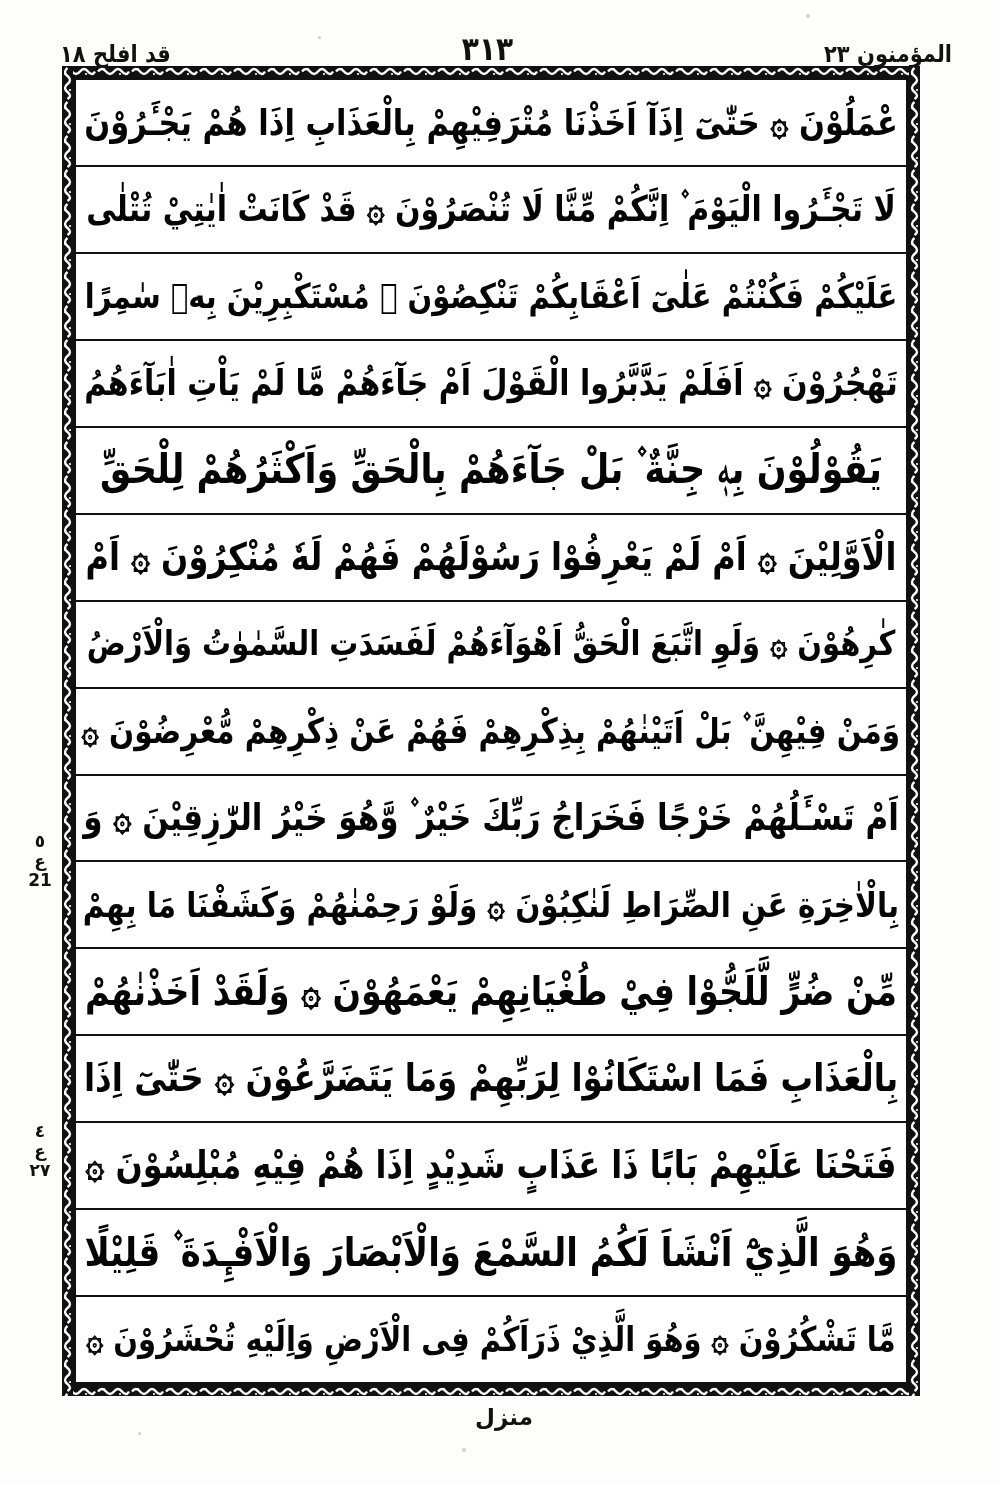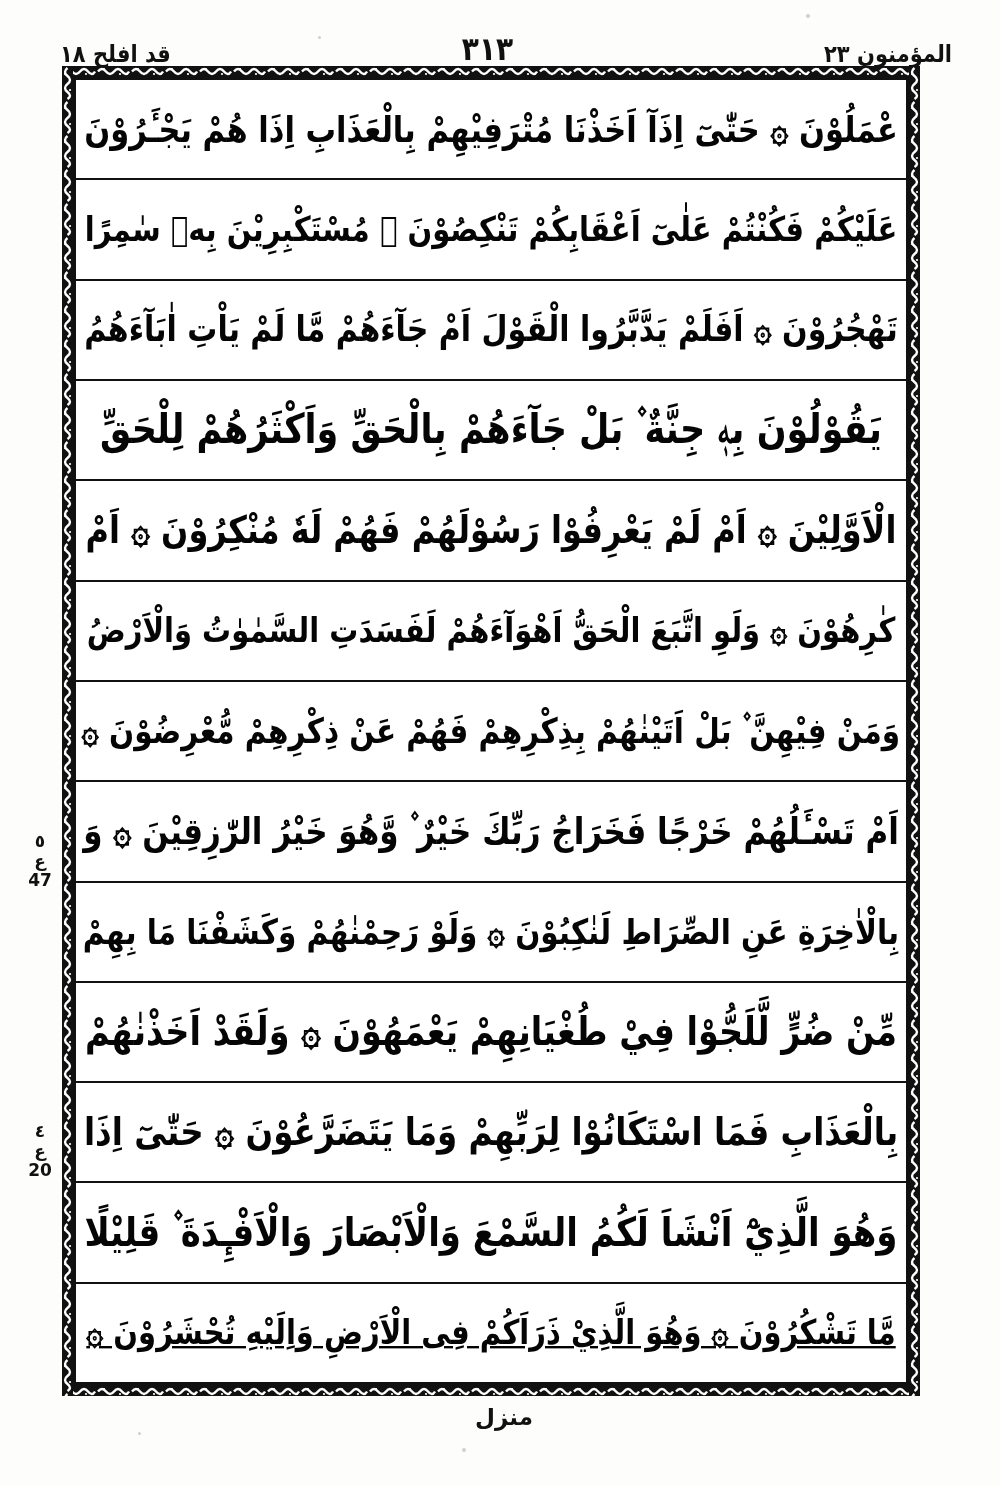--- a/index.html
+++ b/index.html
@@ -86,21 +86,21 @@
     flex:1 1 0;
     border-bottom:2px solid #111;
     display:flex;
     align-items:center;
     justify-content:center;
     padding:0 6px;
     box-sizing:border-box;
     overflow:hidden;
     position:relative;
   }
-  .qline:last-child{border-bottom:none;text-decoration:underline;}
+  .qline:last-child{border-bottom:none;}
   .qtext{
     direction:rtl;
     unicode-bidi:bidi-override;
     text-align:center;
     white-space:nowrap;
     font-family:"DejaVu Sans","Liberation Sans",sans-serif;
     font-size:35px;
     line-height:1.02;
     color:#050505;
     font-weight:700;
@@ -151,26 +151,26 @@
 
   <div class="header">
     <div class="hdr-text hdr-left">المؤمنون ٢٣</div>
     <div class="hdr-text hdr-page">٣١٣</div>
     <div class="hdr-text hdr-right">قد افلح ١٨</div>
   </div>
 
   <div class="side-marker sm-1">
     <span>٥</span>
     <span>ع</span>
-    <span>47</span>
+    <span>21</span>
   </div>
   <div class="side-marker sm-2">
     <span>٤</span>
     <span>ع</span>
-    <span>20</span>
+    <span>٢٧</span>
   </div>
 
   <div class="frame-outer">
 
     <div class="frame-orn">
       <svg viewBox="0 0 858 1330" preserveAspectRatio="none" xmlns="http://www.w3.org/2000/svg">
         <defs>
           <pattern id="orn" width="34" height="11" patternUnits="userSpaceOnUse">
             <rect width="34" height="11" fill="#111"></rect>
             <path d="M2,5.5 Q6,0.5 10,5.5 Q14,10.5 18,5.5 Q22,0.5 26,5.5 Q30,10.5 33,5.5" fill="none" stroke="#fff" stroke-width="2.4"></path>
@@ -190,20 +190,23 @@
         <rect x="847" y="0" width="11" height="1330" fill="url(#ornv)"></rect>
       </svg>
     </div>
 
     <div class="frame-inner">
       <div class="lines">
         <div class="qline">
             <div class="qtext" style="font-size: 30.5px;">عْمَلُوْنَ ۞ حَتّٰىٓ اِذَآ اَخَذْنَا مُتْرَفِيْهِمْ بِالْعَذَابِ اِذَا هُمْ يَجْـَٔرُوْنَ</div>
           </div>
         <div class="qline">
+            <div class="qtext" style="font-size: 30px;">لَا تَجْـَٔرُوا الْيَوْمَ ۫ اِنَّكُمْ مِّنَّا لَا تُنْصَرُوْنَ ۞ قَدْ كَانَتْ اٰيٰتِيْ تُتْلٰى</div>
+          </div>
+        <div class="qline">
             <div class="qtext" style="font-size: 29px;">عَلَيْكُمْ فَكُنْتُمْ عَلٰىٓ اَعْقَابِكُمْ تَنْكِصُوْنَ ۞ مُسْتَكْبِرِيْنَ بِهٖ سٰمِرًا</div>
           </div>
         <div class="qline">
             <div class="qtext" style="font-size: 30px;">تَهْجُرُوْنَ ۞ اَفَلَمْ يَدَّبَّرُوا الْقَوْلَ اَمْ جَآءَهُمْ مَّا لَمْ يَاْتِ اٰبَآءَهُمُ</div>
           </div>
         <div class="qline">
             <div class="qtext">يَقُوْلُوْنَ بِهٖ جِنَّةٌ ۫ بَلْ جَآءَهُمْ بِالْحَقِّ وَاَكْثَرُهُمْ لِلْحَقِّ</div>
           </div>
         <div class="qline">
             <div class="qtext" style="font-size: 32px;">الْاَوَّلِيْنَ ۞ اَمْ لَمْ يَعْرِفُوْا رَسُوْلَهُمْ فَهُمْ لَهٗ مُنْكِرُوْنَ ۞ اَمْ</div>
@@ -218,20 +221,23 @@
             <div class="qtext" style="font-size: 31px;">اَمْ تَسْـَٔلُهُمْ خَرْجًا فَخَرَاجُ رَبِّكَ خَيْرٌ ۫ وَّهُوَ خَيْرُ الرّٰزِقِيْنَ ۞ وَ</div>
           </div>
         <div class="qline">
             <div class="qtext" style="font-size: 29.5px;">بِالْاٰخِرَةِ عَنِ الصِّرَاطِ لَنٰكِبُوْنَ ۞ وَلَوْ رَحِمْنٰهُمْ وَكَشَفْنَا مَا بِهِمْ</div>
           </div>
         <div class="qline">
             <div class="qtext" style="font-size: 33.5px;">مِّنْ ضُرٍّ لَّلَجُّوْا فِيْ طُغْيَانِهِمْ يَعْمَهُوْنَ ۞ وَلَقَدْ اَخَذْنٰهُمْ</div>
           </div>
         <div class="qline">
             <div class="qtext" style="font-size: 32.5px;">بِالْعَذَابِ فَمَا اسْتَكَانُوْا لِرَبِّهِمْ وَمَا يَتَضَرَّعُوْنَ ۞ حَتّٰىٓ اِذَا</div>
+          </div>
+        <div class="qline">
+            <div class="qtext" style="font-size: 32px;">فَتَحْنَا عَلَيْهِمْ بَابًا ذَا عَذَابٍ شَدِيْدٍ اِذَا هُمْ فِيْهِ مُبْلِسُوْنَ ۞</div>
           </div>
         <div class="qline">
             <div class="qtext" style="font-size: 34px;">وَهُوَ الَّذِيْٓ اَنْشَاَ لَكُمُ السَّمْعَ وَالْاَبْصَارَ وَالْاَفْـِٕدَةَ ۫ قَلِيْلًا</div>
           </div>
         <div class="qline">
             <div class="qtext" style="font-size: 29px;">مَّا تَشْكُرُوْنَ ۞ وَهُوَ الَّذِيْ ذَرَاَكُمْ فِى الْاَرْضِ وَاِلَيْهِ تُحْشَرُوْنَ ۞</div>
           </div>
       </div>
     </div>
   </div>

